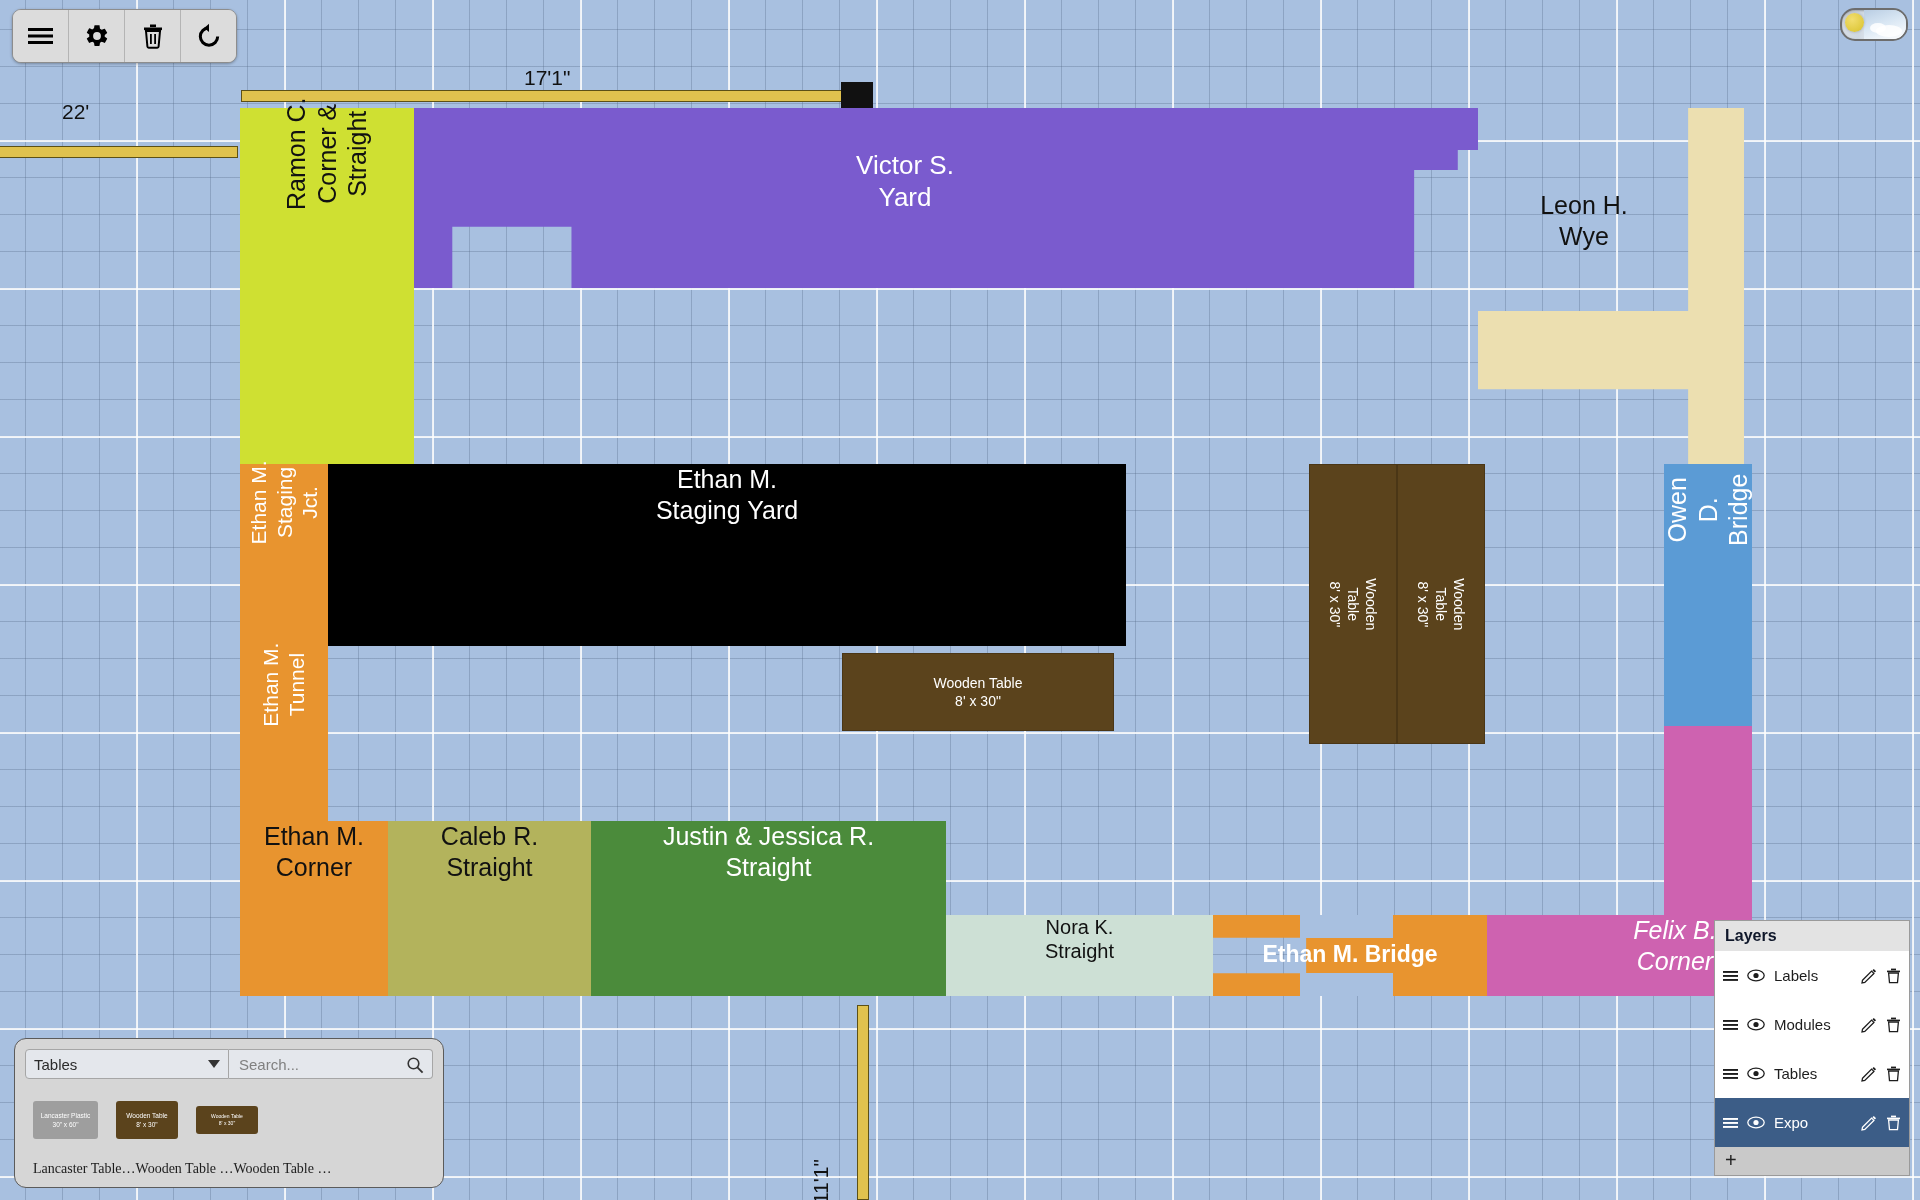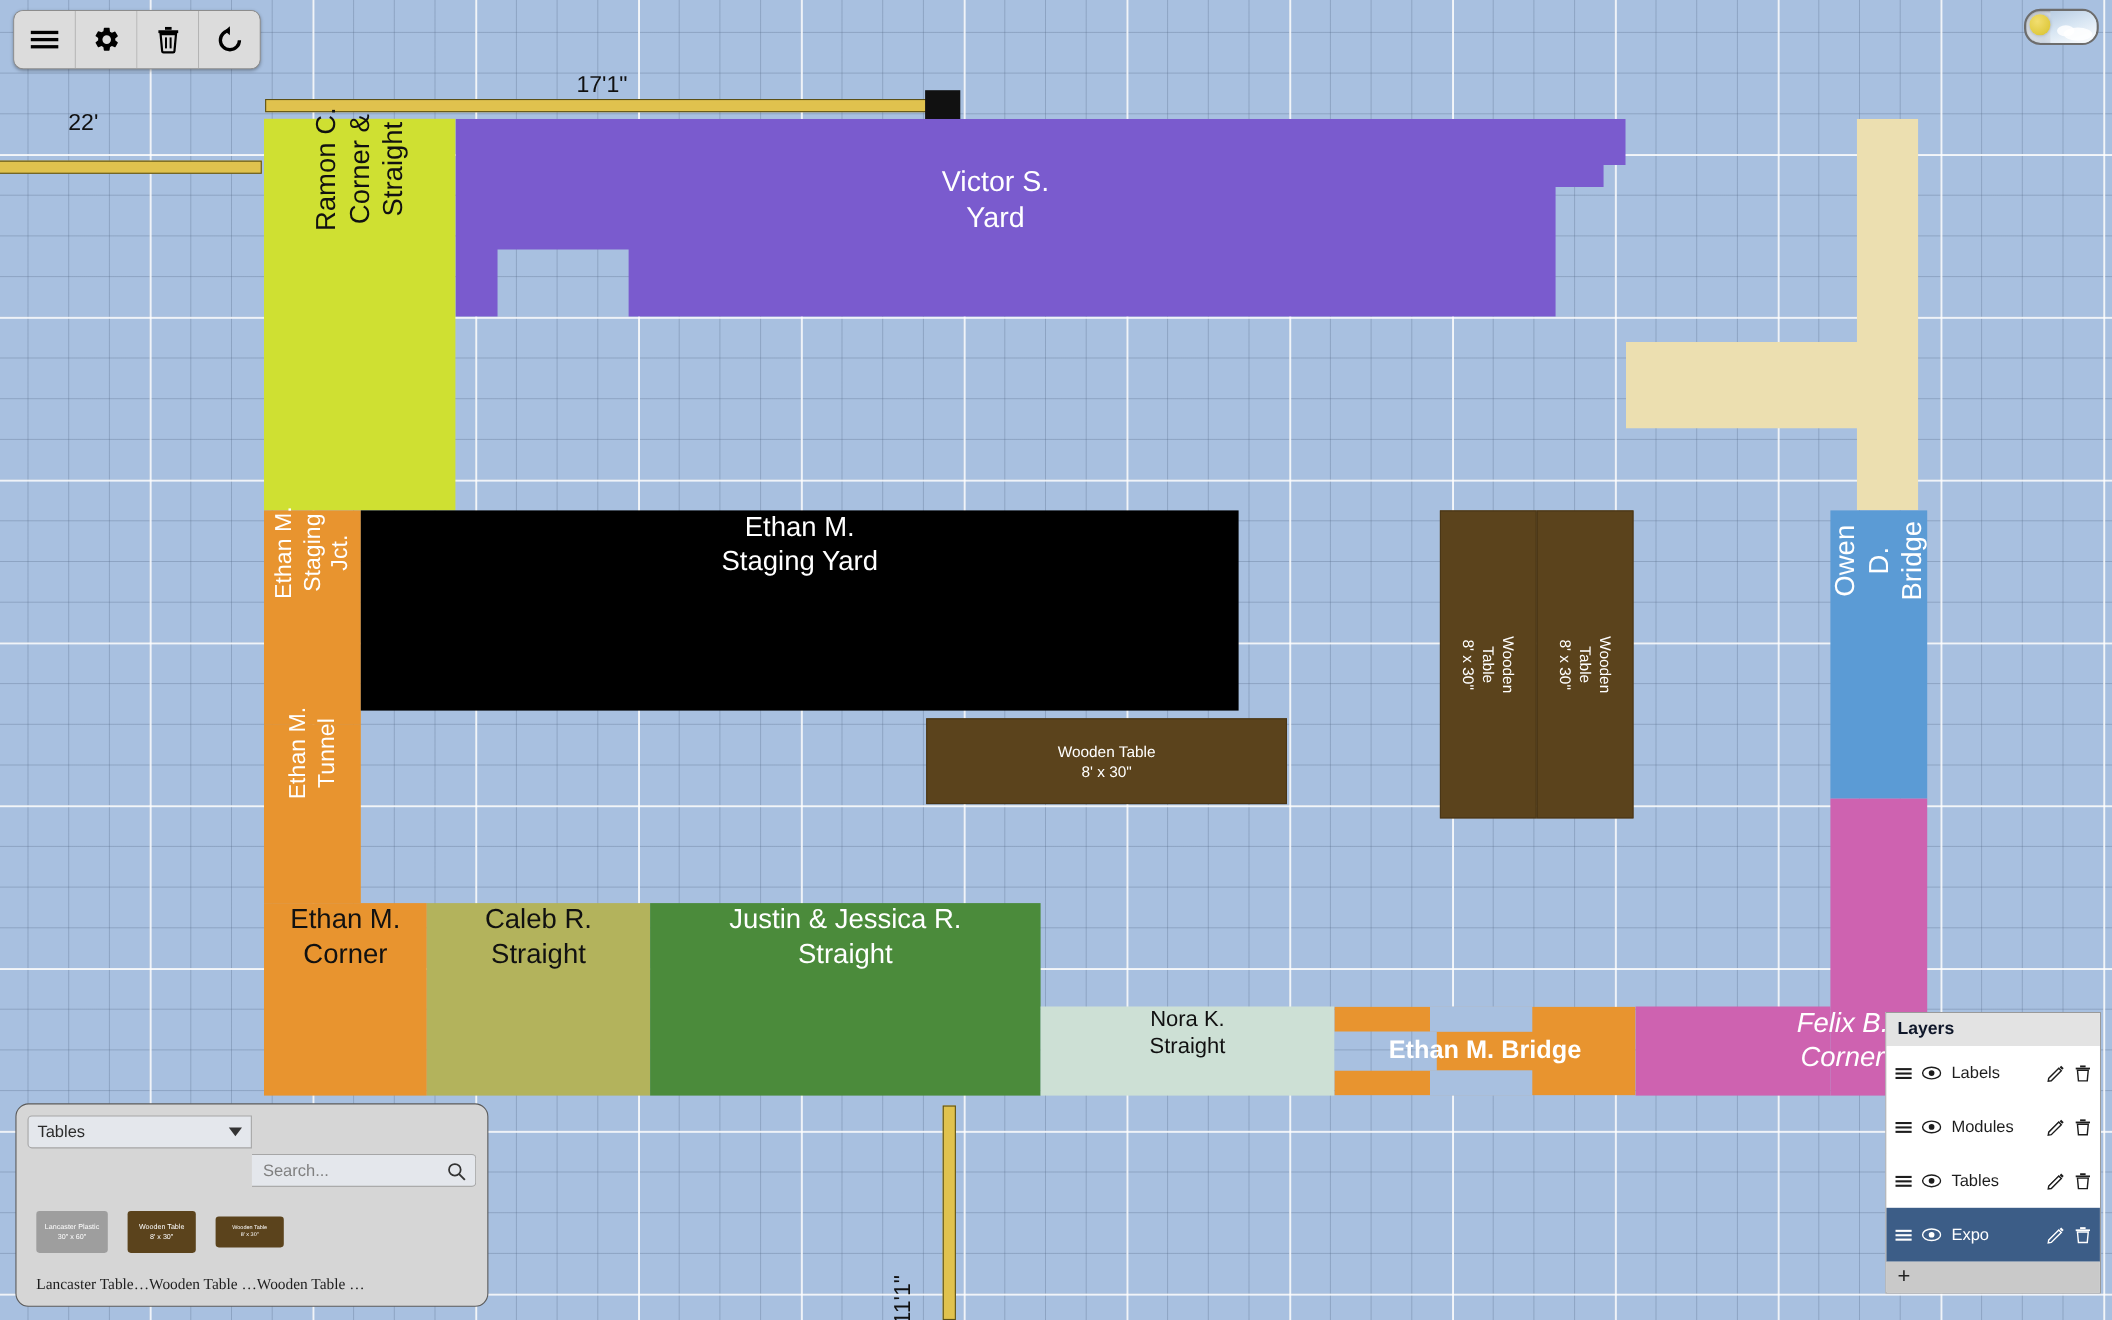--- a/index.html
+++ b/index.html
@@ -185,21 +185,20 @@
     height: 30px;
     background: #e4e7ec;
     border: 1px solid #a6a6a6;
     border-left: none;
     border-radius: 0 4px 4px 0;
     display: flex;
     align-items: center;
     padding: 0 8px;
     box-sizing: border-box;
     position: relative;
-    margin-top: 35px;
   }
   #pal-search input {
     border: none;
     background: transparent;
     outline: none;
     font-size: 15px;
     color: #3a3a3a;
     width: 100%;
     font-family: "Liberation Sans", sans-serif;
   }
@@ -302,20 +301,24 @@
   </div>
   <div class="module" style="left:690px; top:150px; width:430px; height:90px; color:#ffffff;">
     <span class="lbl" style="font-size:26px;">Victor S.
 Yard</span>
   </div>
 
   <div style="position:absolute; left:1478px; top:108px; width:266px; height:356px;
               background:#ecdfb0;
               clip-path: polygon(0 57%, 79% 57%, 79% 0, 100% 0, 100% 100%, 79% 100%, 79% 79%, 0 79%);">
   </div>
+  <div class="module" style="left:1478px; top:190px; width:212px; height:80px; color:#111;">
+    <span class="lbl" style="font-size:25px;">Leon H.
+Wye</span>
+  </div>
 
   <div class="module rot-ccw" style="left:240px; top:464px; width:88px; height:195px; background:#e8942f; color:#ffffff;">
     <span class="lbl" style="font-size:21px;">Ethan M.
 Staging Jct.</span>
   </div>
 
   <div class="module" style="left:328px; top:464px; width:798px; height:182px; background:#000000; color:#ffffff;">
     <span class="lbl" style="font-size:25px;">Ethan M.
 Staging Yard</span>
   </div>
@@ -362,21 +365,21 @@
     <span class="lbl" style="font-size:23px;font-weight:bold;">Ethan M. Bridge</span>
   </div>
 
   <div class="module" style="left:1664px; top:726px; width:88px; height:270px; background:#ce62b0; color:#ffffff;"></div>
   <div style="position:absolute; left:1487px; top:915px; width:177px; height:81px; background:#ce62b0;"></div>
   <div class="module" style="left:1580px; top:915px; width:190px; height:80px; color:#ffffff;">
     <span class="lbl" style="font-size:25px;font-style:italic;">Felix B.
 Corner</span>
   </div>
 
-  <div class="table-block" style="left:842px; top:653px; width:328px; height:78px;">
+  <div class="table-block" style="left:842px; top:653px; width:272px; height:78px;">
     <span class="lbl">Wooden Table
 8' x 30"</span>
   </div>
 
   <div class="table-block rot-cw" style="left:1309px; top:464px; width:88px; height:280px;">
     <span class="lbl">Wooden Table
 8' x 30"</span>
   </div>
 
   <div class="table-block rot-cw" style="left:1397px; top:464px; width:88px; height:280px;">

